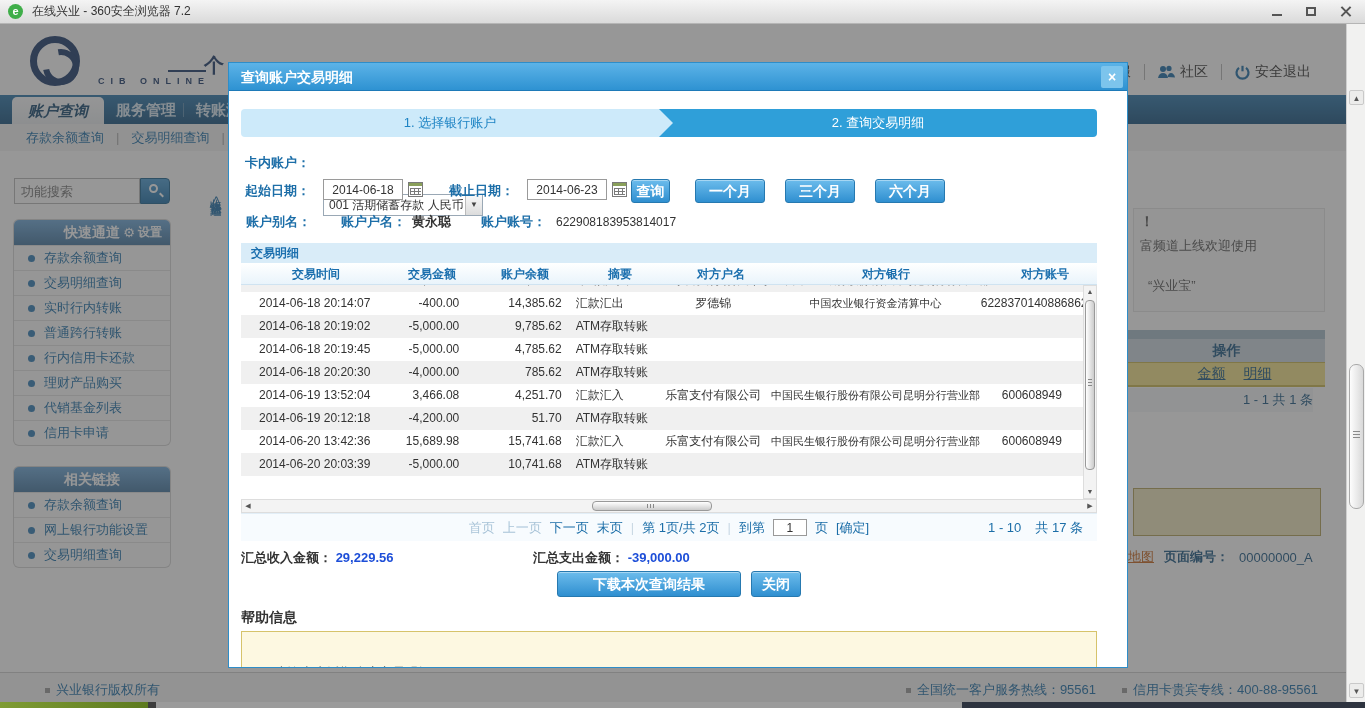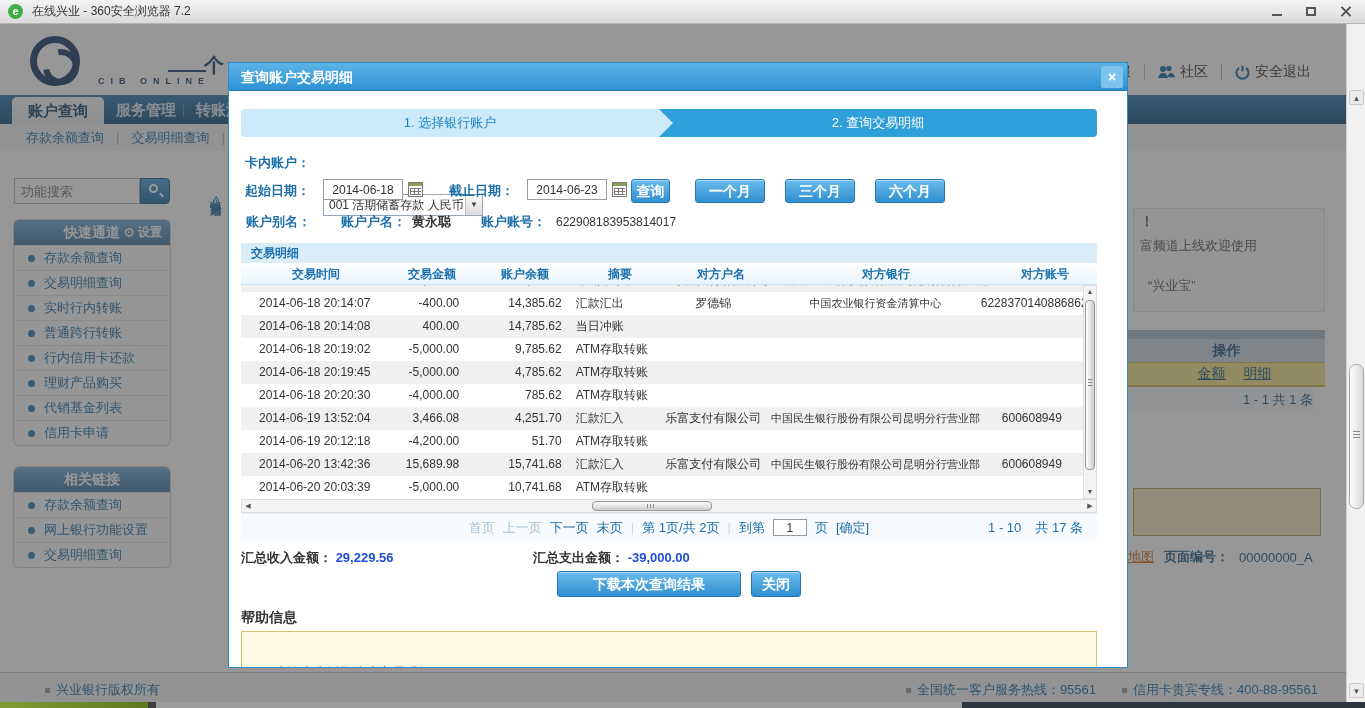--- a/index.html
+++ b/index.html
@@ -58,21 +58,21 @@
   .utilities { position:absolute; right:35px; top:36px; height:24px; display:flex; align-items:center; gap:13px;
                font-size:14px; color:#333; }
   .util-item { display:flex; align-items:center; gap:5px; cursor:pointer; }
   .util-sep { width:1px; height:16px; background:#b5b5b5; }
   .util-icon { color:#1c6ea8; display:flex; }
 
   .nav { position:absolute; left:0; top:71px; width:1346px; height:29px;
          background:linear-gradient(#2c77ab,#17517e); }
   .nav-tab-active { position:absolute; left:12px; top:2px; width:92px; height:27px;
          background:linear-gradient(#fbfcfd,#e8ecef); border-radius:5px 5px 0 0;
-         color:#15486f; font-weight:bold; font-size:15px; text-align:center; line-height:27px; }
+         color:#15486f; font-weight:bold; font-size:15px; text-align:center; line-height:27px;font-style:italic; }
   .nav-tab { position:absolute; top:0; height:29px; color:#d9e8f3; font-weight:bold; font-size:15px; line-height:29px; }
   .nav-tab2 { left:116px; } .nav-tab3 { left:196px; }
   .nav-sep { position:absolute; left:183px; top:8px; width:1px; height:14px; background:#5b8cb0; }
 
   .subnav { position:absolute; left:0; top:100px; width:1346px; height:27px; background:#f4f4f4;
             display:flex; align-items:center; padding-left:26px; gap:12px; font-size:13px; }
   .subnav a { color:#1c6ea8; text-decoration:none; }
   .subnav .sep { color:#aaa; }
 
   .sidebar { position:absolute; left:14px; top:154px; width:156px; }
@@ -464,29 +464,20 @@
       <div class="tr">
         <span class="td c0">2014-06-18 20:14:07</span>
         <span class="td c1">-400.00</span>
         <span class="td c2">14,385.62</span>
         <span class="td c3">汇款汇出</span>
         <span class="td c4">罗德锦</span>
         <span class="td c5">中国农业银行资金清算中心</span>
         <span class="td c6">6228370140886862</span>
       </div>
       <div class="tr">
-        <span class="td c0">2014-06-18 20:14:08</span>
-        <span class="td c1">400.00</span>
-        <span class="td c2">14,785.62</span>
-        <span class="td c3">当日冲账</span>
-        <span class="td c4"></span>
-        <span class="td c5"></span>
-        <span class="td c6"></span>
-      </div>
-      <div class="tr">
         <span class="td c0">2014-06-18 20:19:02</span>
         <span class="td c1">-5,000.00</span>
         <span class="td c2">9,785.62</span>
         <span class="td c3">ATM存取转账</span>
         <span class="td c4"></span>
         <span class="td c5"></span>
         <span class="td c6"></span>
       </div>
       <div class="tr">
         <span class="td c0">2014-06-18 20:19:45</span>

